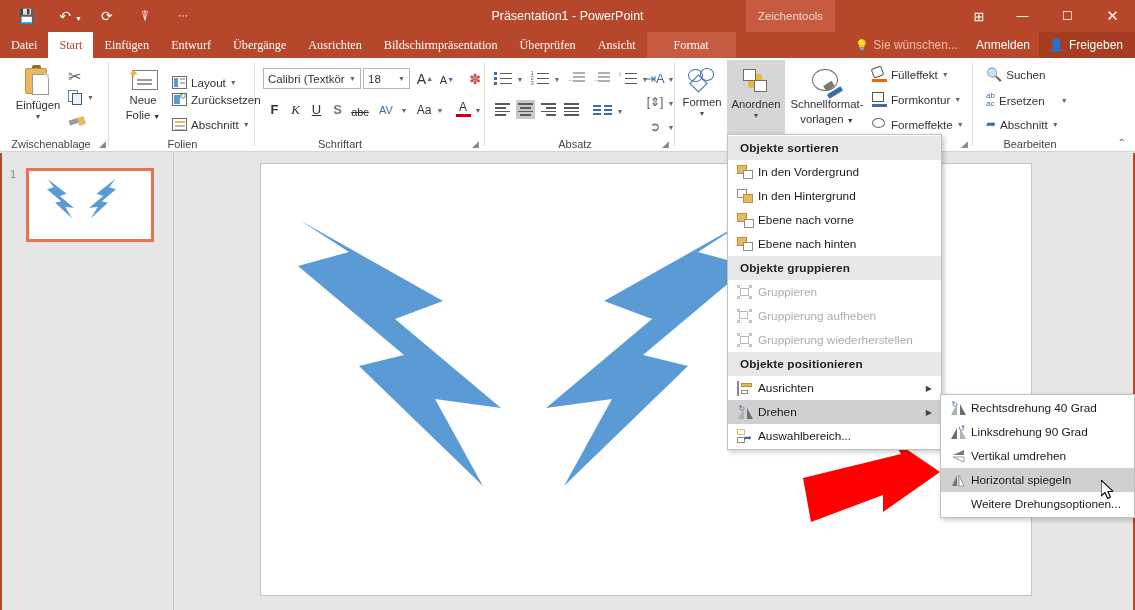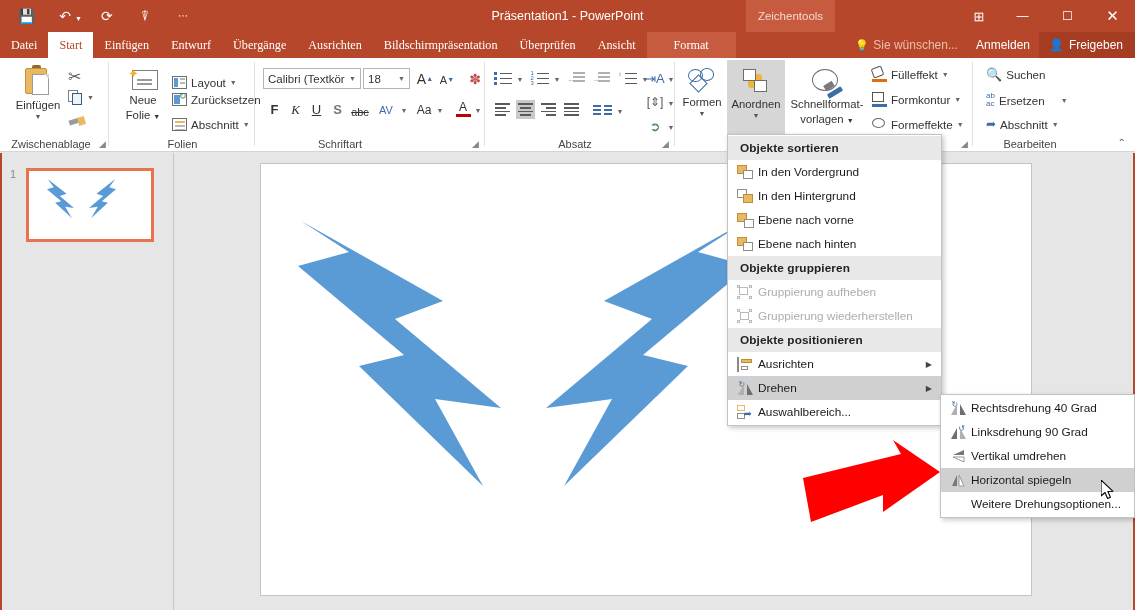--- a/index.html
+++ b/index.html
@@ -671,20 +671,32 @@
           </span>
       </span>
       <span class="mi-label">Ebene nach hinten</span>
     </div>
 
     <div class="menu-header">Objekte gruppieren</div>
 
     <div class="menu-item disabled">
       <span class="mi-icon">
         <span class="gi">
+          <span class="sq" style="left:3px;top:3px;"></span>
+          <span class="hd" style="left:0;top:0;"></span>
+            <span class="hd" style="left:12px;top:0;"></span>
+          <span class="hd" style="left:0;top:11px;"></span>
+            <span class="hd" style="left:12px;top:11px;"></span>
+        </span>
+      </span>
+      <span class="mi-label">Gruppieren</span>
+    </div>
+    <div class="menu-item disabled">
+      <span class="mi-icon">
+        <span class="gi">
           <span class="sq" style="left:2px;top:2px;"></span>
           <span class="hd" style="left:0;top:0;"></span>
             <span class="hd" style="left:12px;top:0;"></span>
           <span class="hd" style="left:0;top:11px;"></span>
             <span class="hd" style="left:12px;top:11px;"></span>
         </span>
       </span>
       <span class="mi-label">Gruppierung aufheben</span>
     </div>
     <div class="menu-item disabled">

